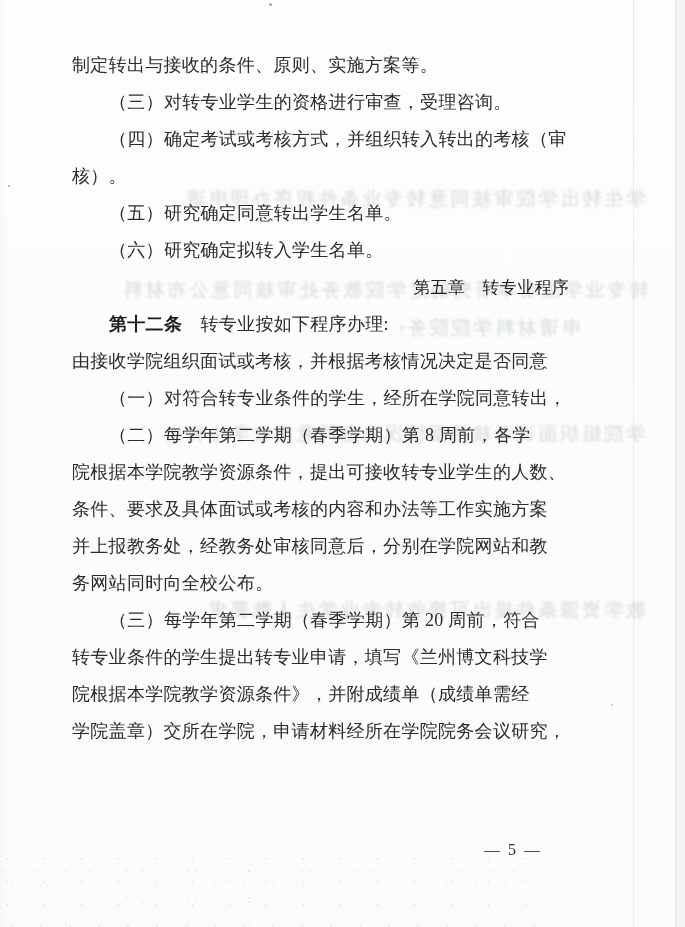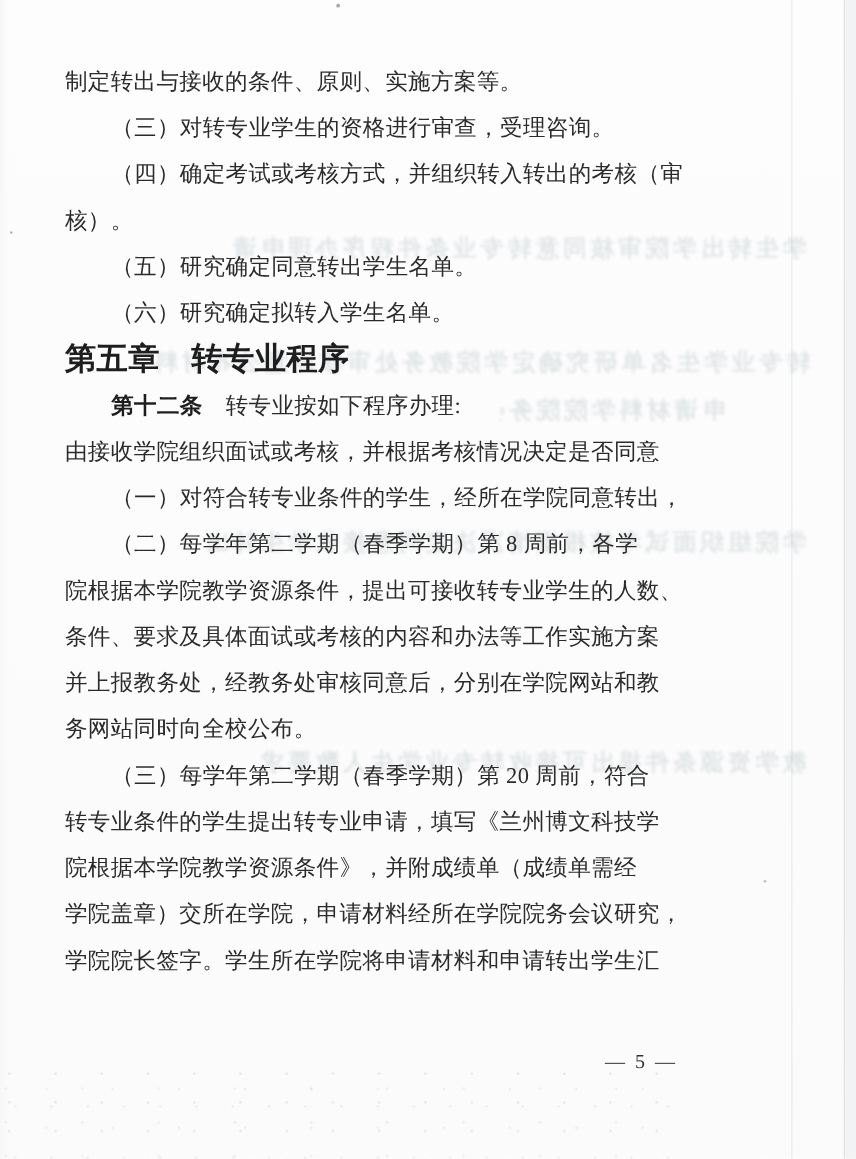--- a/index.html
+++ b/index.html
@@ -54,39 +54,39 @@
     opacity: .7;
   }
   .speck {
     position: absolute;
     border-radius: 50%;
     background: #5a5f63;
   }
   
   .text-block {
     position: absolute;
-    left: 52px;
+    left: 72px;
     top: 47px;
     width: 497px;
     z-index: 2;
     color: #2b2b2b;
     font-size: 18px;
     letter-spacing: 0.3px;
   }
   .line {
     height: 37px;
     line-height: 37px;
     white-space: nowrap;
   }
   .line.indent { padding-left: 37px; }
   .line.chapter {
-    text-align: left;
-    font-weight: 700;
+    text-align: right;
+    font-weight: 400;
     color: #1e1e1e;
-    font-size: 25px;
+    font-size: 17px;
   }
   .line .bold {
     font-weight: 700;
     color: #1e1e1e;
   }
   .page-number {
     position: absolute;
     left: 484px;
     top: 841px;
     z-index: 2;
@@ -138,21 +138,20 @@
       <div class="line body indent">（一）对符合转专业条件的学生，经所在学院同意转出，</div>
       <div class="line body indent">（二）每学年第二学期（春季学期）第 8 周前，各学</div>
       <div class="line body">院根据本学院教学资源条件，提出可接收转专业学生的人数、</div>
       <div class="line body">条件、要求及具体面试或考核的内容和办法等工作实施方案</div>
       <div class="line body">并上报教务处，经教务处审核同意后，分别在学院网站和教</div>
       <div class="line body">务网站同时向全校公布。</div>
       <div class="line body indent">（三）每学年第二学期（春季学期）第 20 周前，符合</div>
       <div class="line body">转专业条件的学生提出转专业申请，填写《兰州博文科技学</div>
       <div class="line body">院根据本学院教学资源条件》，并附成绩单（成绩单需经</div>
       <div class="line body">学院盖章）交所在学院，申请材料经所在学院院务会议研究，</div>
-      <div class="line body">学院院长签字。学生所在学院将申请材料和申请转出学生汇</div>
     </div>
 
   <div class="page-number">— 5 —</div>
 <div class="smudge" style="left: 175px; top: 186px; width: 470px;">学生转出学院审核同意转专业条件程序办理申请</div>
     <div class="smudge" style="left: 88px; top: 277px; width: 560px;">转专业学生名单研究确定学院教务处审核同意公布材料</div>
     <div class="smudge" style="left: 400px; top: 315px; width: 180px;">申请材料学院院务会议</div>
     <div class="smudge" style="left: 140px; top: 421px; width: 505px;">学院组织面试考核根据情况决定同意接收学生转出</div>
     <div class="smudge" style="left: 175px; top: 597px; width: 470px;">教学资源条件提出可接收转专业学生人数要求</div>
   </div>
 

